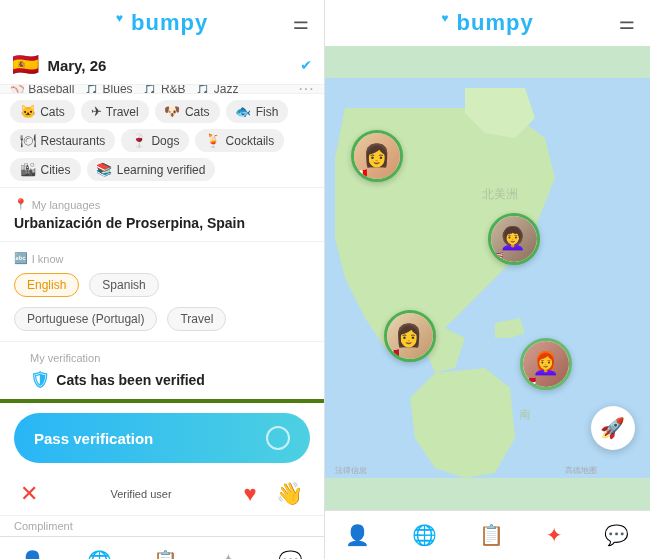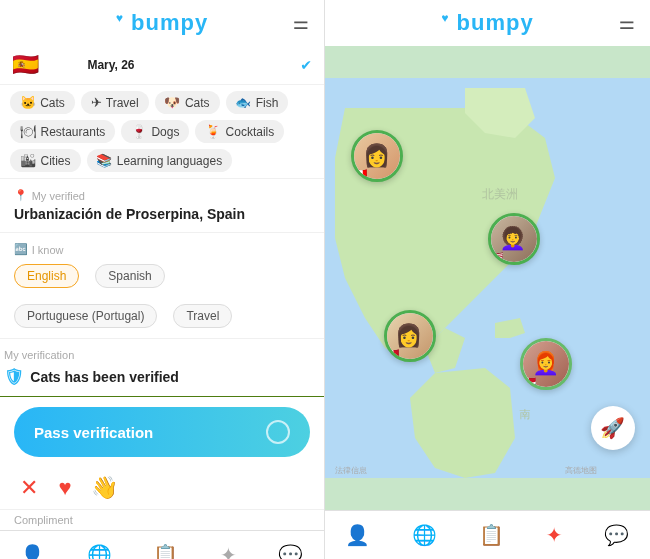--- a/index.html
+++ b/index.html
@@ -49,25 +49,24 @@
       align-items: center;
       padding: 6px 12px;
       background: #fff;
       border-bottom: 1px solid #f0f0f0;
     }
     .profile-flag {
       font-size: 22px;
       margin-right: 8px;
     }
     .profile-name {
-      font-size: 12px;
+      font-size: 15px;
       font-weight: 600;
       color: #222;
       flex: 1;
-      margin-left: 40px;
     }
     .verified-check {
       color: #29b6f6;
       font-size: 14px;
       margin-left: 4px;
     }
 
     .interests-bar {
       display: flex;
       align-items: center;
@@ -137,38 +136,38 @@
       font-size: 11px;
       color: #aaa;
       display: flex;
       align-items: center;
       gap: 4px;
       margin-bottom: 8px;
     }
     .lang-tags {
       display: flex;
       flex-wrap: wrap;
-      gap: 16px;
+      gap: 10px;
       text-align: center;
     }
     .lang-tag {
       border: 1.5px solid #f5a623;
       background: #fff9f0;
       color: #f5a623;
       border-radius: 15px;
       padding: 4px 12px;
       font-size: 12px;
       font-weight: 500;
     }
     .lang-tag.english { border-color: #f5a623; background: #fff8ed; color: #e69500; }
     .lang-tag.other { border-color: #ddd; background: #f7f7f7; color: #555; }
 
     .verification-section {
-      padding: 10px 4px;
-      border-bottom: 1px solid #4d7c0f;
+      padding: 10px 30px;
+      border-bottom: 4px solid #4d7c0f;
     }
     .verif-label {
       font-size: 11px;
       color: #aaa;
       margin-bottom: 6px;
     }
     .verif-text {
       font-size: 14px;
       font-weight: 700;
       color: #222;
@@ -347,20 +346,27 @@
     </div>
     <div class="header-filter">⚌</div>
   </div>
 
   <div class="profile-bar">
     <span class="profile-flag">🇪🇸</span>
     <span class="profile-name">Mary, 26</span>
     <span class="verified-check">✔</span>
   </div>
 
+  <div class="interests-bar">
+    <span>⚾ Baseball</span>
+    <span>🎵 Blues</span>
+    <span>🎵 R&amp;B</span>
+    <span>🎵 Jazz</span>
+    <span class="more-btn">···</span>
+  </div>
 
   <div class="tags-section">
     <div class="tag">
       <span class="tag-icon">🐱</span>
         <span>Cats</span>
     </div>
     <div class="tag">
       <span class="tag-icon">✈</span>
         <span>Travel</span>
     </div>
@@ -383,28 +389,28 @@
     <div class="tag">
       <span class="tag-icon">🍹</span>
         <span>Cocktails</span>
     </div>
     <div class="tag">
       <span class="tag-icon">🏙</span>
         <span>Cities</span>
     </div>
     <div class="tag">
       <span class="tag-icon">📚</span>
-        <span>Learning languages</span>
+        <span>Learning verified</span>
     </div>
   </div>
 
   <div class="info-section">
     <div class="info-label">
       <span>📍</span>
-      <span>My verified</span>
+      <span>My languages</span>
     </div>
     <div class="info-value">Urbanización de Proserpina, Spain</div>
   </div>
 
   <div class="languages-section">
     <div class="lang-label">
       <span>🔤</span>
       <span>I know</span>
     </div>
     <div class="lang-tags">
@@ -423,20 +429,21 @@
     </div>
   </div>
 
   <button class="pass-btn">
     <span>Pass verification</span>
     <div class="pass-btn-circle"></div>
   </button>
 
   <div class="action-bar">
     <span class="action-x">✕</span>
+    <span class="verified-badge">Verified u<span>ser</span></span>
     <span class="action-heart">♥</span>
     <span class="action-wave">👋</span>
   </div>
   <div class="compliment-text">Compliment</div>
 
   <div class="bottom-nav">
     <div class="nav-icon">👤</div>
     <div class="nav-icon">🌐</div>
     <div class="nav-icon active">📋</div>
     <div class="nav-icon">✦</div>

